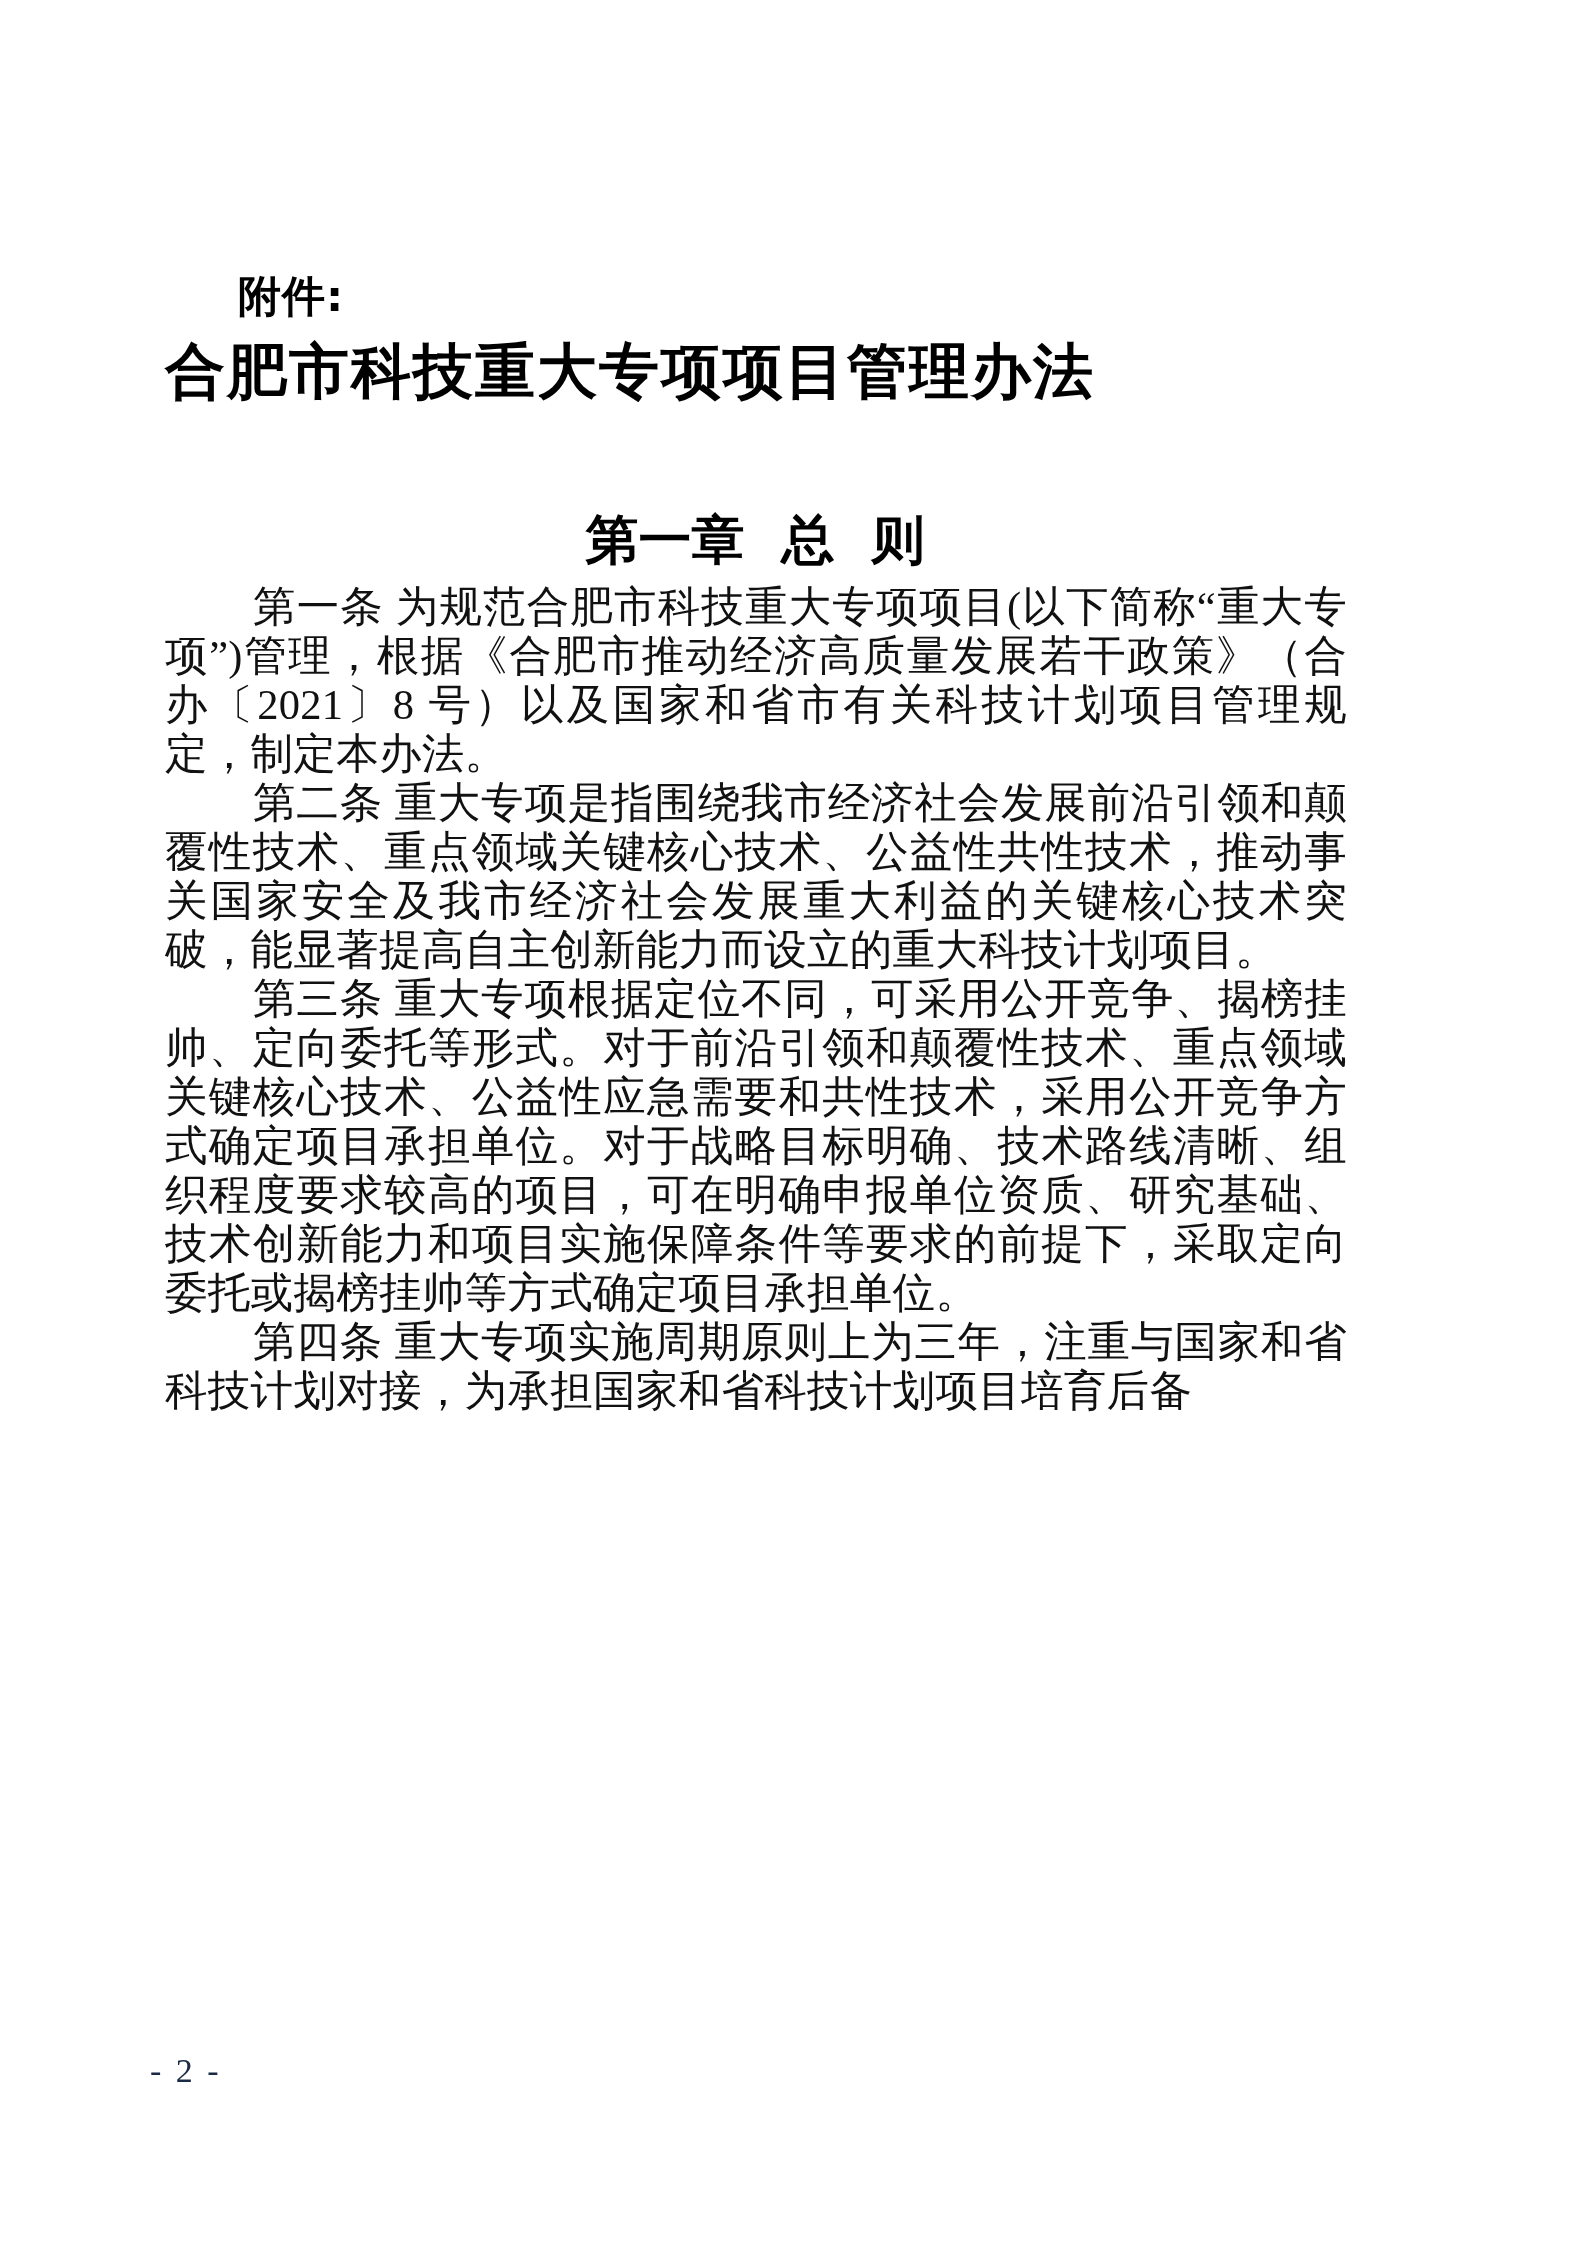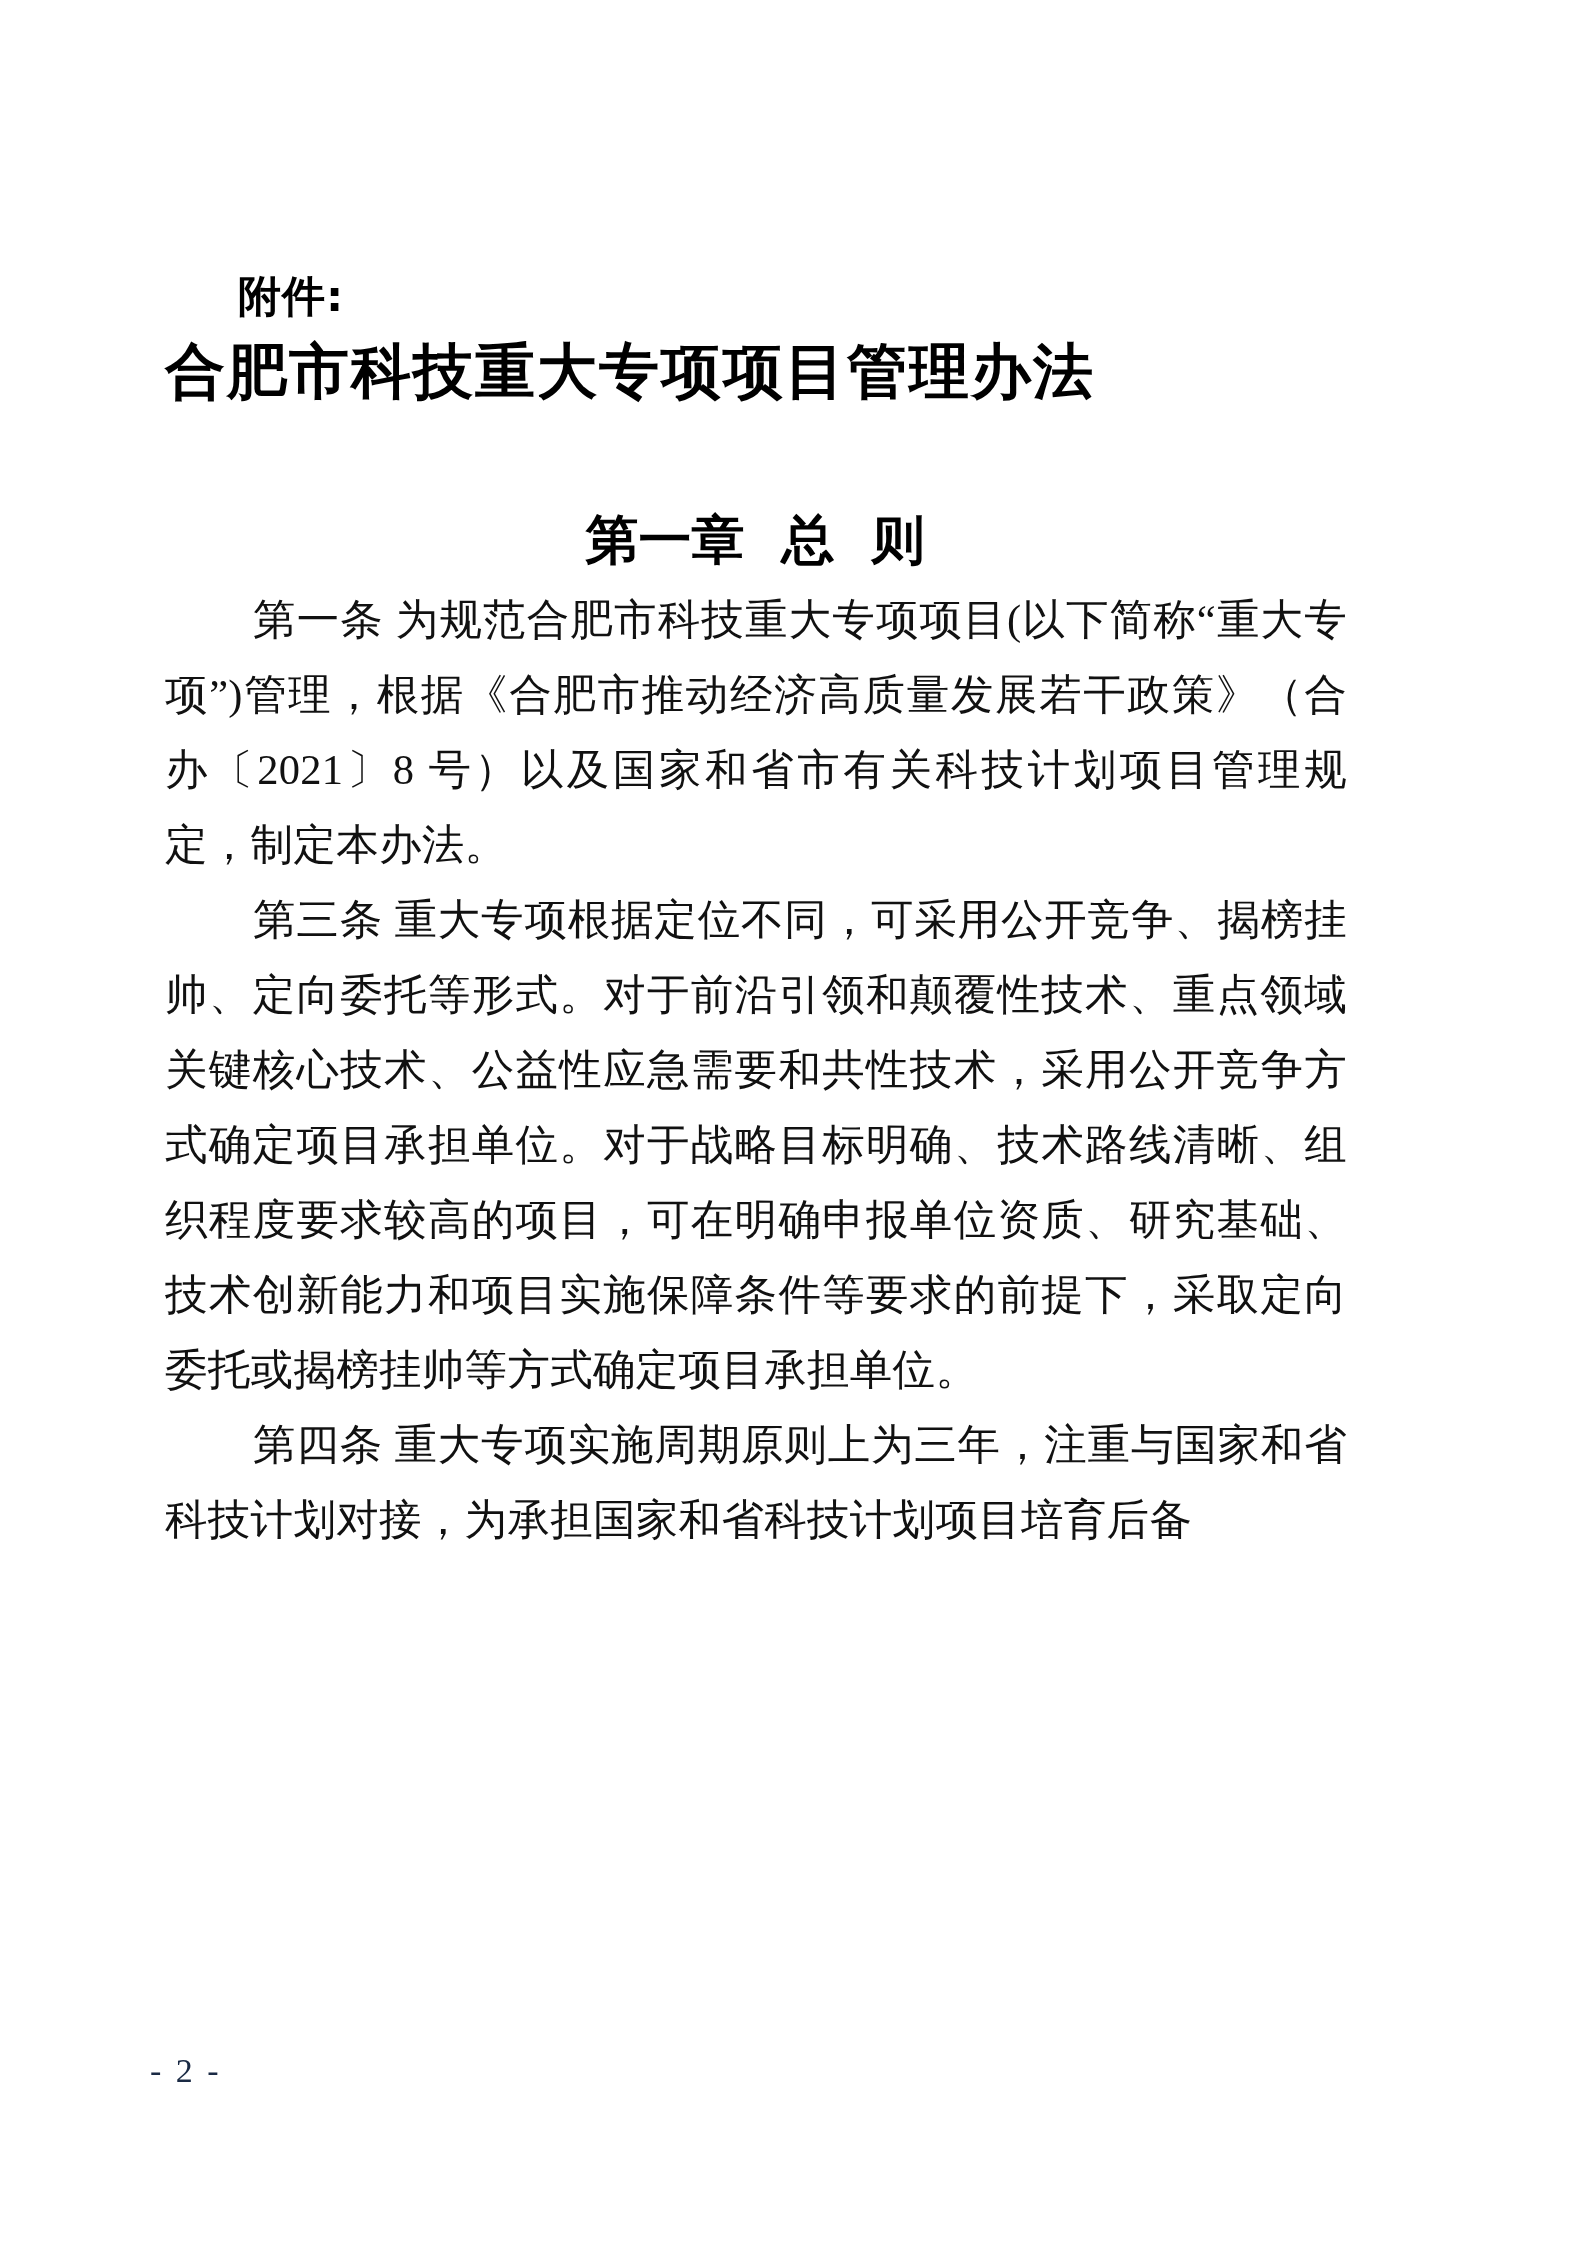--- a/index.html
+++ b/index.html
@@ -61,21 +61,21 @@
   }
   
   .body-block {
     position: absolute;
     left: 165px;
     top: 582px;
     width: 1182px;
   }
   .para {
     font-size: 42.5px;
-    line-height: 75px;
+    line-height: 49px;
     text-align: justify;
     text-align-last: left;
     text-justify: inter-character;
     text-indent: 88px;
     margin: 0 0 0 0;
     letter-spacing: 0.3px;
     color: #111;
     font-family: "Liberation Serif", "DejaVu Serif", serif;
   }
   
@@ -95,19 +95,20 @@
 <div class="page">
 
   <div class="attachment-label">附件:</div>
 
   <div class="doc-title">合肥市科技重大专项项目管理办法</div>
 
   <div class="chapter-heading">第一章  总  则</div>
 
   <div class="body-block">
     <p class="para">第一条 为规范合肥市科技重大专项项目(以下简称“重大专项”)管理，根据《合肥市推动经济高质量发展若干政策》（合办〔2021〕8 号）以及国家和省市有关科技计划项目管理规定，制定本办法。</p>
+    <p class="para">第二条 重大专项是指围绕我市经济社会发展前沿引领和颠覆性技术、重点领域关键核心技术、公益性共性技术，推动事关国家安全及我市经济社会发展重大利益的关键核心技术突破，能显著提高自主创新能力而设立的重大科技计划项目。</p>
     <p class="para">第三条 重大专项根据定位不同，可采用公开竞争、揭榜挂帅、定向委托等形式。对于前沿引领和颠覆性技术、重点领域关键核心技术、公益性应急需要和共性技术，采用公开竞争方式确定项目承担单位。对于战略目标明确、技术路线清晰、组织程度要求较高的项目，可在明确申报单位资质、研究基础、技术创新能力和项目实施保障条件等要求的前提下，采取定向委托或揭榜挂帅等方式确定项目承担单位。</p>
     <p class="para">第四条 重大专项实施周期原则上为三年，注重与国家和省科技计划对接，为承担国家和省科技计划项目培育后备</p>
   </div>
 
   <div class="page-number">- 2 -</div>
 
 </div>
 
 </body></html>

